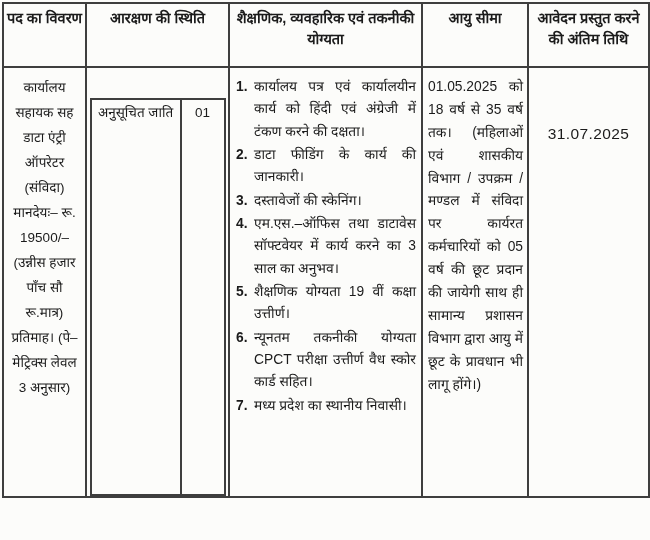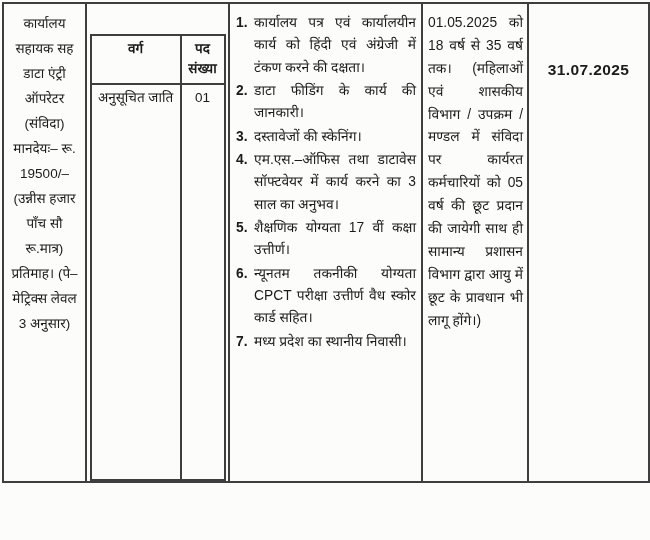--- a/index.html
+++ b/index.html
@@ -72,56 +72,59 @@
   .c4 {
     padding: 8px 4px 0 5px;
     font-size: 13.8px;
     text-align: justify;
     line-height: 1.66;
   }
 
   .c5 { text-align: center; }
   .final-date {
     margin-top: 56px;
-    font-weight: bold;
+    font-weight: normal;
     font-size: 15.5px;
     letter-spacing: 0.4px;
   }
 </style>
 </head>
 <body>
 
 <div class="doc">
 
   <table class="main">
     <colgroup>
       <col style="width:83px">
       <col style="width:143px">
       <col style="width:193px">
       <col style="width:106px">
       <col style="width:121px">
     </colgroup>
     <tbody>
+        <tr class="head">
+      <th>पद का विवरण</th>
+      <th>आरक्षण की स्थिति</th>
+      <th>शैक्षणिक, व्यवहारिक एवं तकनीकी योग्यता</th>
+      <th>आयु सीमा</th>
+      <th>आवेदन प्रस्तुत करने की अंतिम तिथि</th>
+    </tr>
     <tr class="body">
 
       <td class="c1">
         <div>कार्यालय सहायक सह डाटा एंट्री ऑपरेटर (संविदा) मानदेयः– रू. 19500/– (उन्नीस हजार पाँच सौ रू.मात्र) प्रतिमाह। (पे–मेट्रिक्स लेवल 3 अनुसार)</div>
       </td>
 
       <td class="c2">
         <table class="inner">
           <colgroup>
             <col style="width:90px">
             <col style="width:44px">
           </colgroup>
           <tbody>
-                <tr>
-            <th>वर्ग</th>
-            <th>पद संख्या</th>
-          </tr>
           <tr>
             <td class="cat-cell">अनुसूचित जाति</td>
             <td>01</td>
           </tr>
 
         </tbody>
             </table>
       </td>
 
       <td class="c3">
@@ -136,21 +139,21 @@
         <div class="q-item">
           <span class="q-num">3.</span>
           <span>दस्तावेजों की स्केनिंग।</span>
         </div>
         <div class="q-item">
           <span class="q-num">4.</span>
           <span>एम.एस.–ऑफिस तथा डाटावेस सॉफ्टवेयर में कार्य करने का 3 साल का अनुभव।</span>
         </div>
         <div class="q-item">
           <span class="q-num">5.</span>
-          <span>शैक्षणिक योग्यता 17 वीं कक्षा उत्तीर्ण।</span>
+          <span>शैक्षणिक योग्यता 19 वीं कक्षा उत्तीर्ण।</span>
         </div>
         <div class="q-item">
           <span class="q-num">6.</span>
           <span>न्यूनतम तकनीकी योग्यता CPCT परीक्षा उत्तीर्ण वैध स्कोर कार्ड सहित।</span>
         </div>
         <div class="q-item">
           <span class="q-num">7.</span>
           <span>मध्य प्रदेश का स्थानीय निवासी।</span>
         </div>
       </td>

